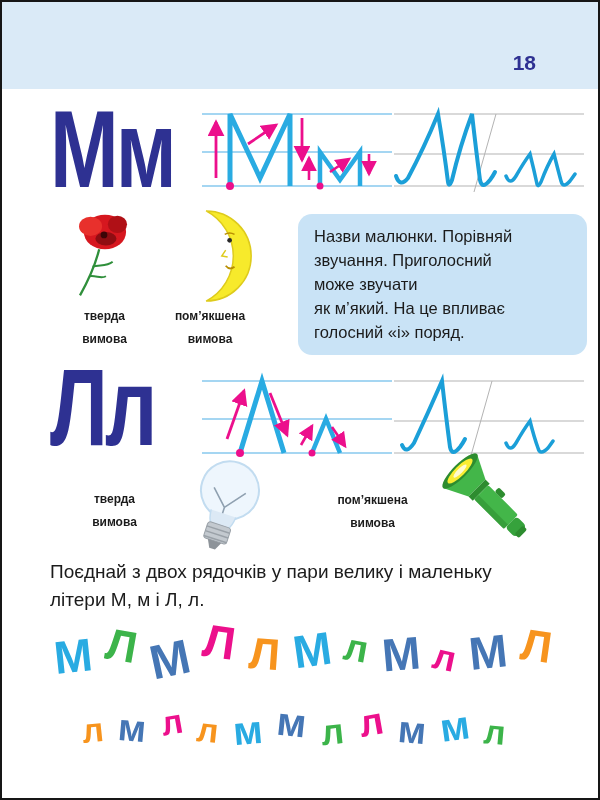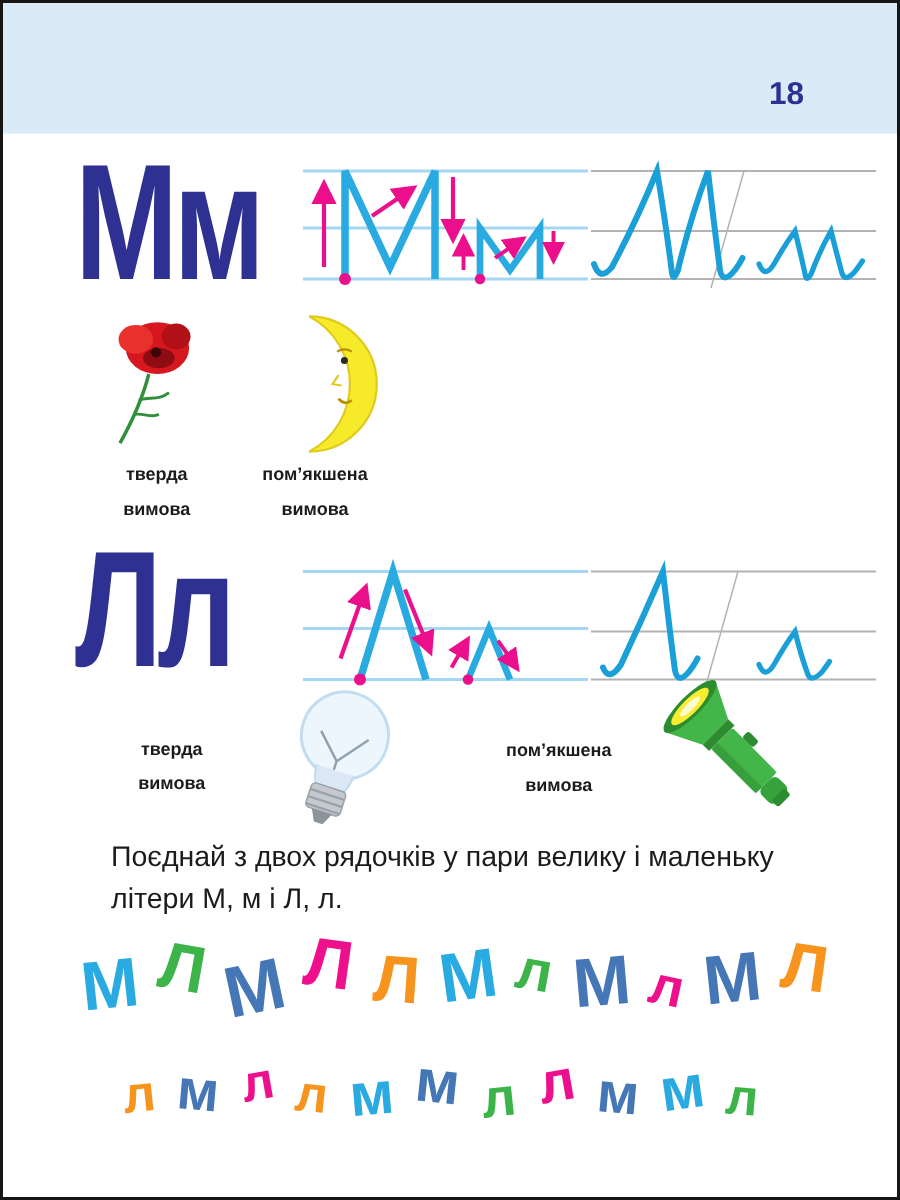--- a/index.html
+++ b/index.html
@@ -32,21 +32,21 @@
   .illustration{position:absolute;overflow:visible;}
   #poppy{left:58px;top:207px;width:88px;height:96px;}
   #moon{left:163px;top:205px;width:92px;height:98px;}
   #bulb{left:178px;top:452px;width:92px;height:105px;}
   #flashlight{left:430px;top:444px;width:115px;height:108px;}
   #note-box{
     position:absolute;left:296px;top:212px;width:289px;height:141px;box-sizing:border-box;
     background:var(--note-bg,#c9e3f6);border-radius:14px;padding:10px 16px;
     font-size:16.5px;line-height:24px;color:#1b1b1b;
   }
-  #task-text{position:absolute;left:48px;top:556px;width:520px;font-size:19px;line-height:28px;color:#1b1b1b;margin-left:24px;}
+  #task-text{position:absolute;left:48px;top:556px;width:520px;font-size:19px;line-height:28px;color:#1b1b1b;}
   .letter-row{
     position:absolute;display:flex;align-items:center;justify-content:space-between;
   }
   #letter-row-1{left:52px;right:46px;top:610px;height:84px;}
   #letter-row-2{left:80px;right:92px;top:692px;height:72px;}
   .fun-letter{font-weight:700;line-height:1;display:inline-block;}
 </style>
 </head>
 <body>
 
@@ -103,20 +103,25 @@
   <svg id="moon" class="illustration" viewBox="0 0 90 100">
     <path d="M 40 4 A 46 46 0 1 1 40 96 A 52 52 0 0 0 40 4 Z" fill="#f7ea2b" stroke="#decb1c" stroke-width="1.5"></path>
     <circle cx="64" cy="34" r="2.4" fill="#2a2a2a"></circle>
     <path d="M 59 28 Q 64 25 69 28" fill="none" stroke="#b98e00" stroke-width="1.5"></path>
     <path d="M 60 60 Q 64 65 69 61" fill="none" stroke="#b98e00" stroke-width="1.8"></path>
     <path d="M 60 44 L 56 50 L 62 51" fill="none" stroke="#decb1c" stroke-width="1.5"></path>
   </svg>
   <div id="m-soft-label" class="pron-label preline">пом’якшена
 вимова</div>
 
+  <div id="note-box" class="preline">Назви малюнки. Порівняй
+звучання. Приголосний
+може звучати
+як м’який. На це впливає
+голосний «і» поряд.</div>
 
   <div id="big-l" class="big-letters">Лл</div>
 
   <svg id="l-guide" class="guide-svg" viewBox="0 0 190 105">
     <defs>
       <marker id="ahl" markerWidth="7" markerHeight="7" refX="5" refY="3" orient="auto">
         <path d="M0,0 L6,3 L0,6 Z" fill="#ec0f8c"></path>
       </marker>
     </defs>
     <line x1="0" y1="12" x2="190" y2="12" stroke="#a5d6f2" stroke-width="2"></line>

